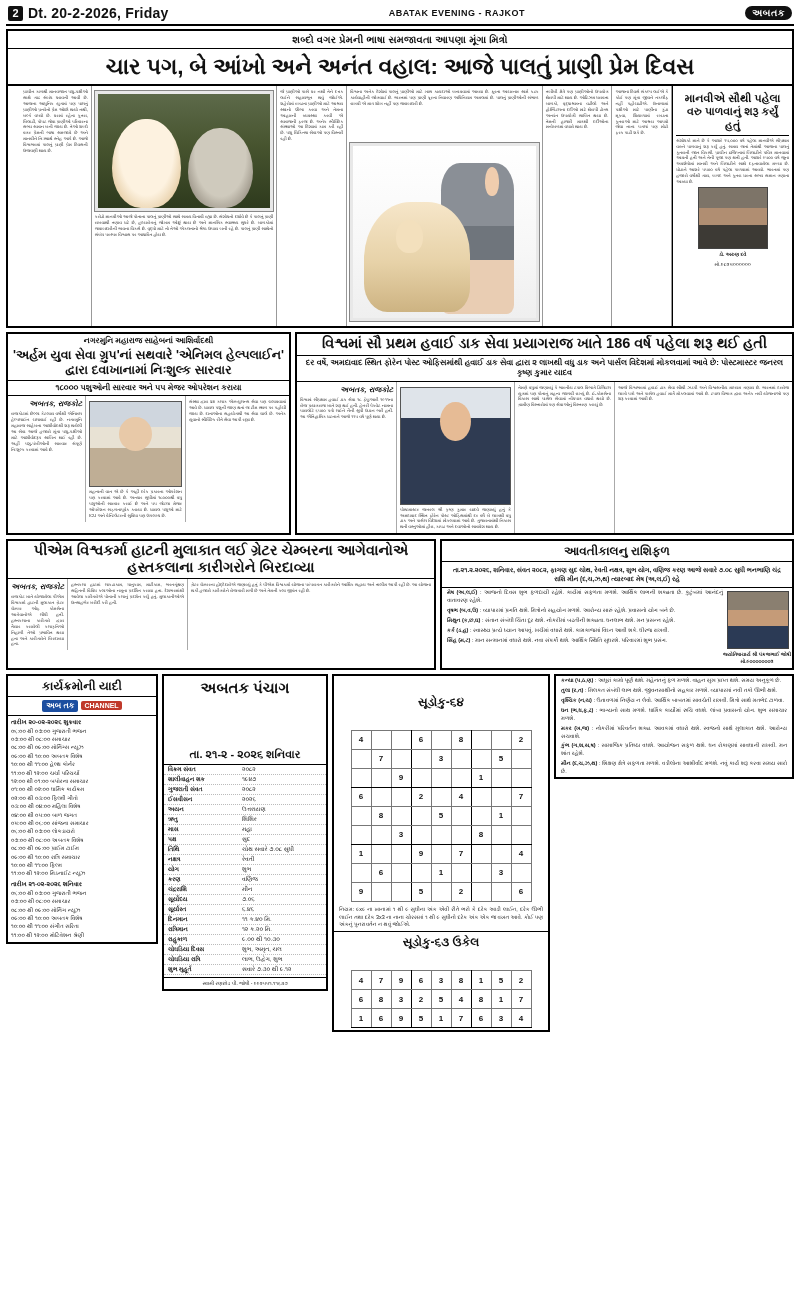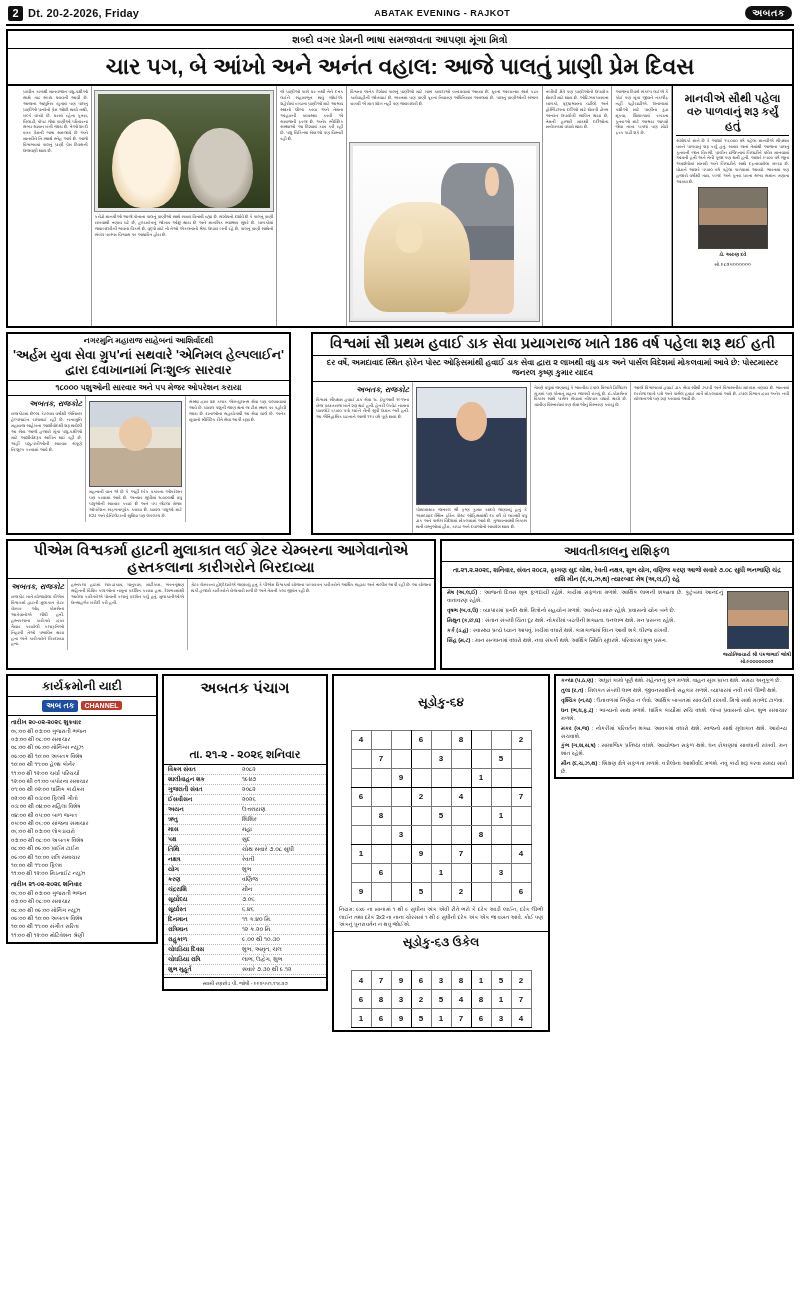--- a/index.html
+++ b/index.html
@@ -24,21 +24,21 @@
     border-bottom: 2px solid #000;
     padding: 1px 2px 3px 2px;
     height: 22px;
   }
   .mh-left { display:flex; align-items:center; gap:5px; }
   .pageno {
     background:#111; color:#fff; font-weight:bold; font-size:11px;
     width:15px; height:15px; display:flex; align-items:center; justify-content:center;
     border-radius:2px;
   }
-  .mh-date { font-size:11px; font-weight:bold; letter-spacing:.2px; }
+  .mh-date { font-size:14px; font-weight:bold; letter-spacing:.2px; }
   .mh-center { font-size:9px; font-weight:bold; letter-spacing:.5px; }
   .mh-right { display:flex; align-items:center; gap:3px; }
   .mh-logo {
     background:#111; color:#fff; font-size:9.5px; font-weight:bold;
     padding:1px 7px; border-radius:9px; letter-spacing:.5px;
   }
   .gtext-sm { font-size:4.2px; line-height:1.4; text-align:justify; color:#1a1a1a; }
   .center { text-align:center; }
 
   
@@ -110,21 +110,21 @@
     text-align:center; font-weight:bold; font-size:11px; line-height:1.2;
     padding:3px 2px; border-bottom:1px solid #000;
   }
   .portrait {
     width:70px;height:62px;margin:2px auto 1px;border:1px solid #444;
     background:linear-gradient(180deg,#7d7468 0 34%, #b08e72 34% 62%, #3d3a35 62% 100%);
   }
   .portrait-cap { text-align:center; font-size:5px; font-weight:bold; padding:1px 0 2px; }
 
   
-  .band2 { display:flex; margin-top:4px; gap:20px; }
+  .band2 { display:flex; margin-top:4px; gap:4px; }
   .panelL { width:285px; border:2px solid #000; }
   .panelR { flex:1; border:2px solid #000; }
   .p-kicker { text-align:center; font-size:8px; font-weight:bold; padding:2px 3px 1px; }
   .p-head {
     text-align:center; font-size:14.5px; font-weight:bold; line-height:1.15;
     padding:1px 4px 3px; border-bottom:1.5px solid #000;
   }
   .p-head-sm { font-size:12.5px; }
   .p-sub {
     text-align:center; font-size:8px; font-weight:bold; padding:2px 4px;

